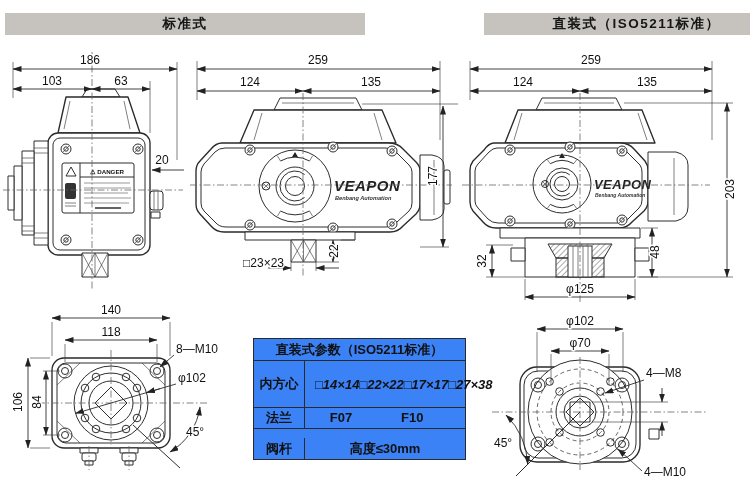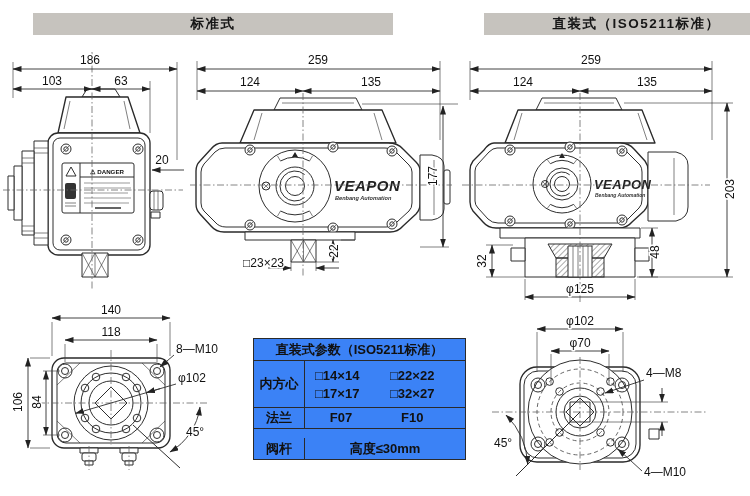--- a/index.html
+++ b/index.html
@@ -1,20 +1,20 @@
 <!DOCTYPE html>
 <html><head>
 <meta charset="utf-8">
 <style>
   html,body{margin:0;padding:0;}
   body{width:750px;height:496px;position:relative;background:#ffffff;overflow:hidden;
        font-family:"Liberation Sans",sans-serif;}
   .hbar{position:absolute;top:13px;height:22px;background:#c6c3be;display:flex;align-items:center;
         justify-content:center;font-weight:bold;font-size:13.5px;color:#161616;letter-spacing:1.5px;}
-  #hbar-left{left:5px;width:360px;margin-left:28px;}
+  #hbar-left{left:5px;width:360px;}
   #hbar-right{left:484px;width:305px;}
   svg{position:absolute;left:0;top:0;}
   .s{stroke:#2e2e2e;stroke-width:1;fill:none;stroke-linejoin:round;}
   .sw{stroke:#2e2e2e;stroke-width:1;fill:#fff;stroke-linejoin:round;}
   .sw2{stroke:#2a2a2a;stroke-width:1.35;fill:#fff;stroke-linejoin:round;}
   .thin{stroke:#3a3a3a;stroke-width:.65;fill:none;}
   .dsh{stroke:#666;stroke-width:.8;fill:none;stroke-dasharray:7 2.5 1.5 2.5;}
   .dshc{stroke:#555;stroke-width:.9;fill:none;stroke-dasharray:4 3;}
   .dl{stroke:#2e2e2e;stroke-width:.9;fill:none;}
   .dim{font-size:12px;fill:#111;paint-order:stroke;stroke:#fff;stroke-width:3px;stroke-linejoin:round;}
@@ -25,21 +25,21 @@
   .tag2{font-size:5px;font-weight:bold;font-style:italic;fill:#333;}
   .dgr{font-size:6.2px;font-weight:bold;fill:#111;}
   .ptable{position:absolute;left:253px;top:338px;width:211px;border:1.6px solid #2a2a2a;background:#3b82f6;color:#111;}
   .pt-title{height:21px;line-height:21px;text-align:center;font-weight:bold;font-size:13px;border-bottom:1.3px solid #2a2a2a;}
   .pt-row{display:flex;border-bottom:1.3px solid #2a2a2a;}
   .pt-row:last-child{border-bottom:none;margin-top:9px;}
   .pt-label{width:50px;border-right:1.3px solid #2a2a2a;display:flex;align-items:center;justify-content:center;
             font-size:13px;font-weight:600;flex:none;}
   .pt-cells{flex:1;font-size:13px;font-weight:600;}
   .r1{height:46px;}
-  .r1 .pt-cells{display:grid;grid-template-columns:1fr 1fr;align-content:center;row-gap:3px;padding-left:10px;}
+  .r1 .pt-cells{display:grid;grid-template-columns:1fr 1fr 1fr 1fr;align-content:center;row-gap:3px;padding-left:10px;font-style:italic;}
   .r2{height:20px;}
   .r2 .pt-cells{display:grid;grid-template-columns:1fr 1fr;line-height:20px;gap:16px;}
   .r2 .pt-cells span:first-child{text-align:center;}
   .r2 .pt-cells span:last-child{padding-left:8px;}
   .r3{height:21px;}
   .r3 .pt-cells{text-align:center;line-height:21px;}
 </style>
 </head>
 <body>
 
@@ -394,21 +394,21 @@
 </svg>
 
 <div class="ptable">
   <div class="pt-title">直装式参数（ISO5211标准）</div>
   <div class="pt-row r1">
     <div class="pt-label">内方心</div>
     <div class="pt-cells">
       <span>□14×14</span>
       <span>□22×22</span>
       <span>□17×17</span>
-      <span>□32×27</span>
+      <span>□27×38</span>
     </div>
   </div>
   <div class="pt-row r2">
     <div class="pt-label">法兰</div>
     <div class="pt-cells">
       <span>F07</span>
       <span>F10</span>
     </div>
   </div>
   <div class="pt-row r3">

